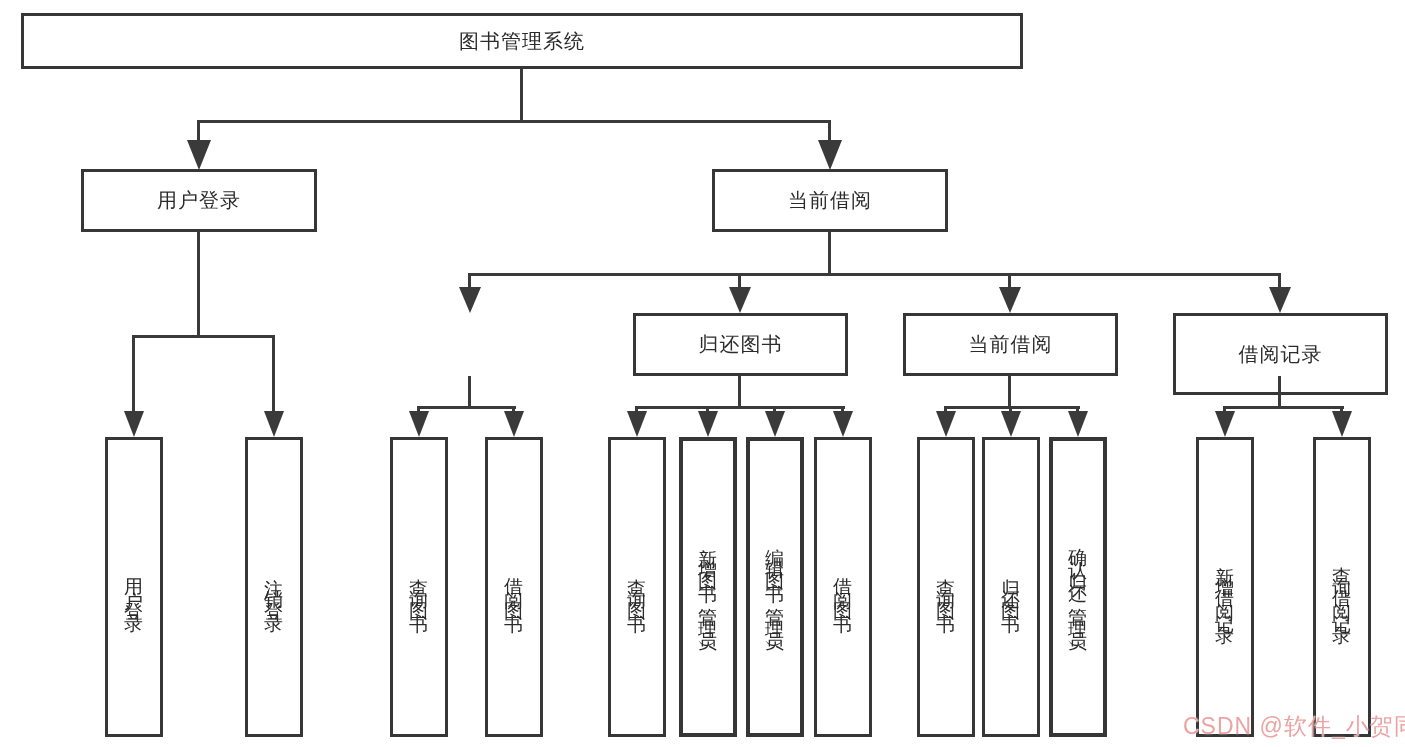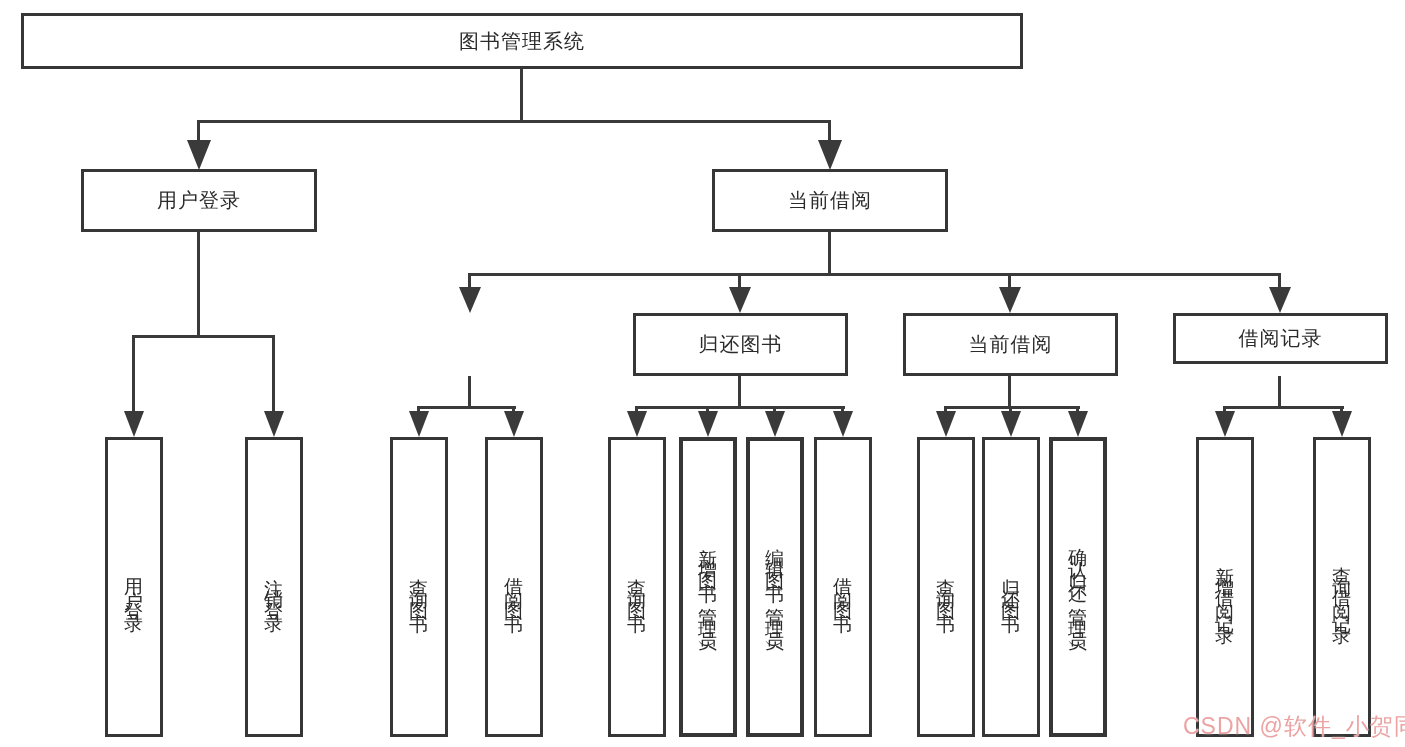--- a/index.html
+++ b/index.html
@@ -40,21 +40,21 @@
 
 
   <div class="box hbox" style="left:633px;top:313px;width:215px;height:63px;">
     <span>归还图书</span>
   </div>
 
   <div class="box hbox" style="left:903px;top:313px;width:215px;height:63px;">
     <span>当前借阅</span>
   </div>
 
-  <div class="box hbox" style="left:1173px;top:313px;width:215px;height:51px;">
+  <div class="box hbox" style="left:1173px;top:313px;width:215px;height:82px;">
     <span>借阅记录</span>
   </div>
 
   <div class="box leafbox" style="left:105px;">
     <span class="vtext">用户登录</span>
   </div>
   <div class="box leafbox" style="left:245px;">
     <span class="vtext">注销登录</span>
   </div>
 

